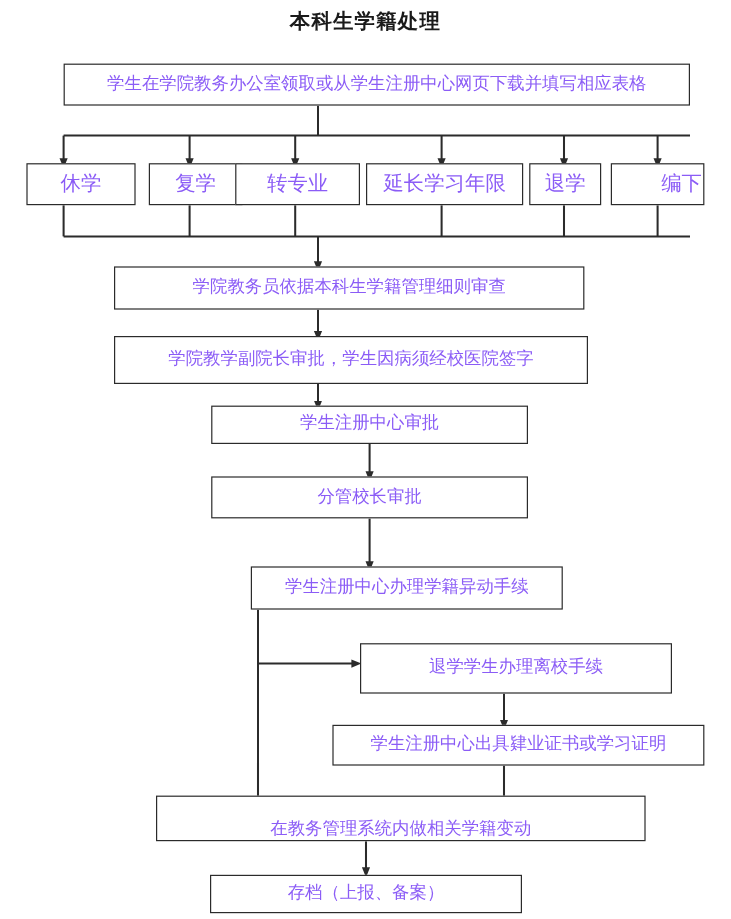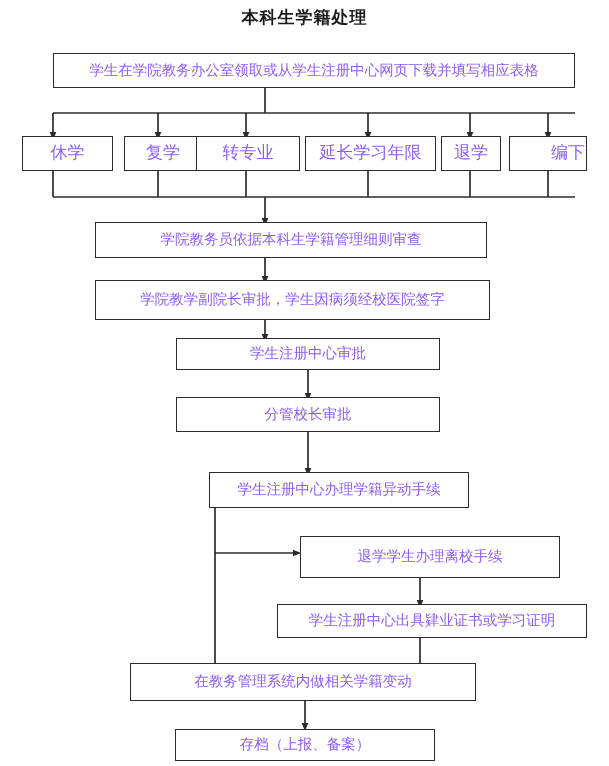--- a/index.html
+++ b/index.html
@@ -161,21 +161,21 @@
   </div>
 
   <div class="node mid" style="left:300px; top:536px; width:260px; height:42px;">
     <span>退学学生办理离校手续</span>
   </div>
 
   <div class="node mid" style="left:277px; top:604px; width:310px; height:34px;">
     <span>学生注册中心出具肄业证书或学习证明</span>
   </div>
 
-  <div class="node mid" style="left:130px; top:663px; width:346px; height:38px;">
+  <div class="node mid" style="left:130px; top:663px; width:408px; height:38px;align-items:flex-end;">
     <span>在教务管理系统内做相关学籍变动</span>
   </div>
 
   <div class="node mid" style="left:175px; top:729px; width:260px; height:32px;">
     <span>存档（上报、备案）</span>
   </div>
 
 </div>
 
 </body></html>

